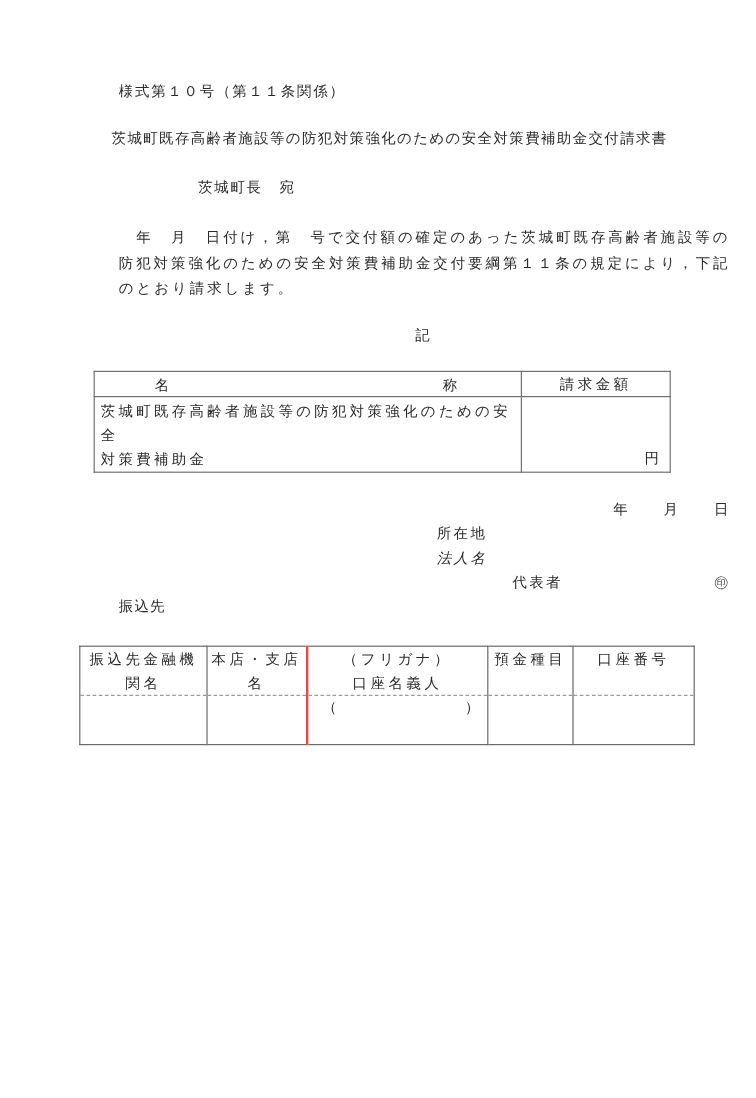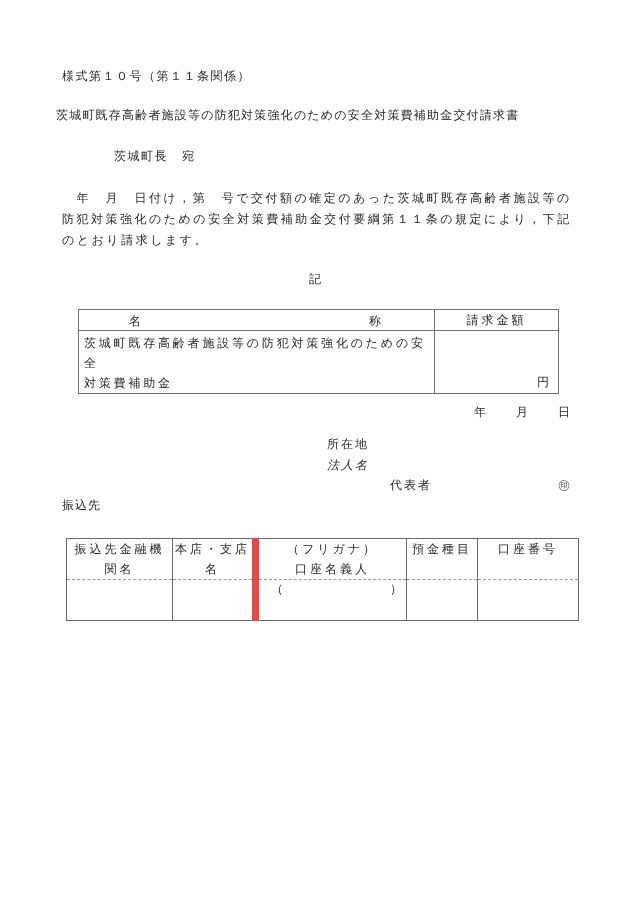--- a/index.html
+++ b/index.html
@@ -1,51 +1,51 @@
 <!DOCTYPE html>
 <html><head>
 <meta charset="utf-8">
 <style>
   html, body { margin: 0; padding: 0; background: #ffffff; }
   body {
     width: 630px; height: 915px; position: relative; overflow: hidden;
     font-family: "DejaVu Sans", "Liberation Sans", sans-serif;
     color: #2a2a2a; font-size: 12px;
   }
-  .abs { position: absolute; white-space: nowrap; }
+  .abs { position: absolute; white-space: nowrap; margin-left: 37px; }
   .form-no { left: 62px; top: 68px; letter-spacing: 1.5px; }
   .doc-title { left: 56px; top: 107px; letter-spacing: 1.2px; font-size: 12px; }
-  .addressee { left: 114px; top: 148px; letter-spacing: 1.5px; text-align: right; }
+  .addressee { left: 128px; top: 148px; letter-spacing: 1.5px; text-align: right; }
   .addressee .gap { display: inline-block; width: 14px; }
   .body-text { left: 62px; top: 188px; line-height: 21px; letter-spacing: 2.5px; font-size: 12px; }
   .body-text div { height: 21px; }
   .ki { left: 309px; top: 271px; }
   table { border-collapse: collapse; position: absolute; table-layout: fixed; }
   td, th { font-weight: normal; font-size: 12px; padding: 0; border: 1px solid #707070; }
   .t1 { left: 78px; top: 309px; width: 480px; }
   .t1 .h td { height: 20px; text-align: center; letter-spacing: 3px; }
   .t1 .h .name-h { position: relative; }
   .t1 .h .name-h span.l { position: absolute; left: 50px; top: 3px; }
   .t1 .h .name-h span.r { position: absolute; left: 290px; top: 3px; }
   .t1 .b td { height: 40px; vertical-align: top; }
   .t1 .b .nm { padding: 2px 0 0 5px; line-height: 20px; letter-spacing: 2.8px; }
   .t1 .b .amt { position: relative; }
   .t1 .b .amt span { position: absolute; right: 9px; bottom: 2px; }
-  .date { left: 474px; top: 404px; }
+  .date { left: 474px; top: 416px; }
   .date span { display: inline-block; }
   .loc { left: 327px; top: 436px; letter-spacing: 2px; }
   .corp { left: 327px; top: 457px; letter-spacing: 2px; font-style: italic; }
   .rep { left: 390px; top: 477px; letter-spacing: 2px; }
   .seal { left: 558px; top: 477px; }
   .furi-label { left: 62px; top: 497px; letter-spacing: 1px; }
   .t2 { left: 66px; top: 538px; width: 512px; }
   .t2 td { border-color: #6a6a6a; }
   .t2 .h td { height: 40px; text-align: center; vertical-align: top; line-height: 20px; letter-spacing: 3px; border-bottom: 1px dashed #9a9a9a; }
   .t2 .b td { height: 40px; vertical-align: top; border-top: 1px dashed #9a9a9a; }
-  .t2 .col-kana { border-left: 7px solid #ef4444; }
+  .t2 .col-kana { border-left: 2px solid #ef4444; }
   .paren { position: relative; }
   .paren .o { position: absolute; left: 12px; top: 1px; }
   .paren .c { position: absolute; left: 131px; top: 1px; }
 </style>
 </head>
 <body>
 
 <div class="abs form-no">様式第１０号（第１１条関係）</div>
 <div class="abs doc-title">茨城町既存高齢者施設等の防犯対策強化のための安全対策費補助金交付請求書</div>
 <div class="abs addressee">

